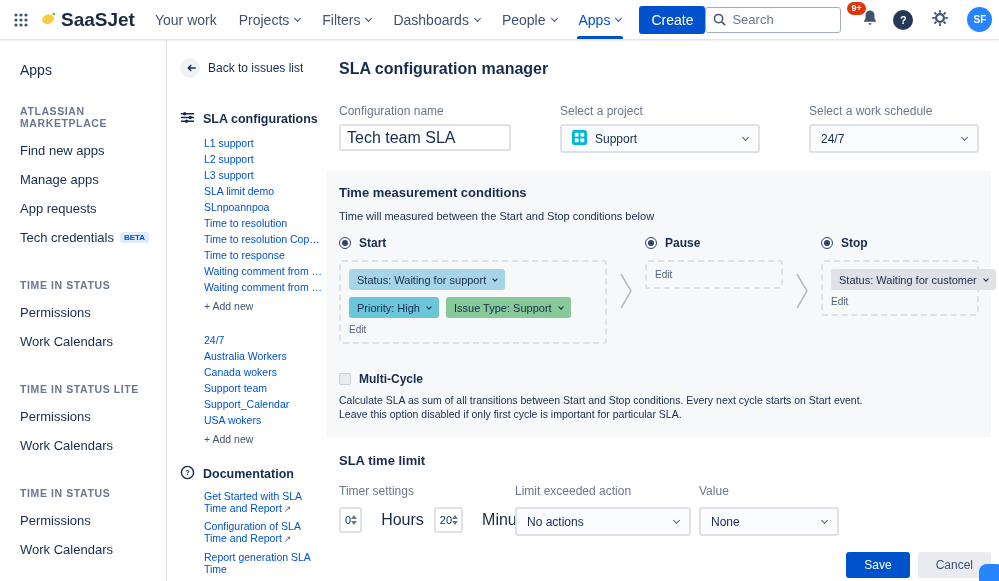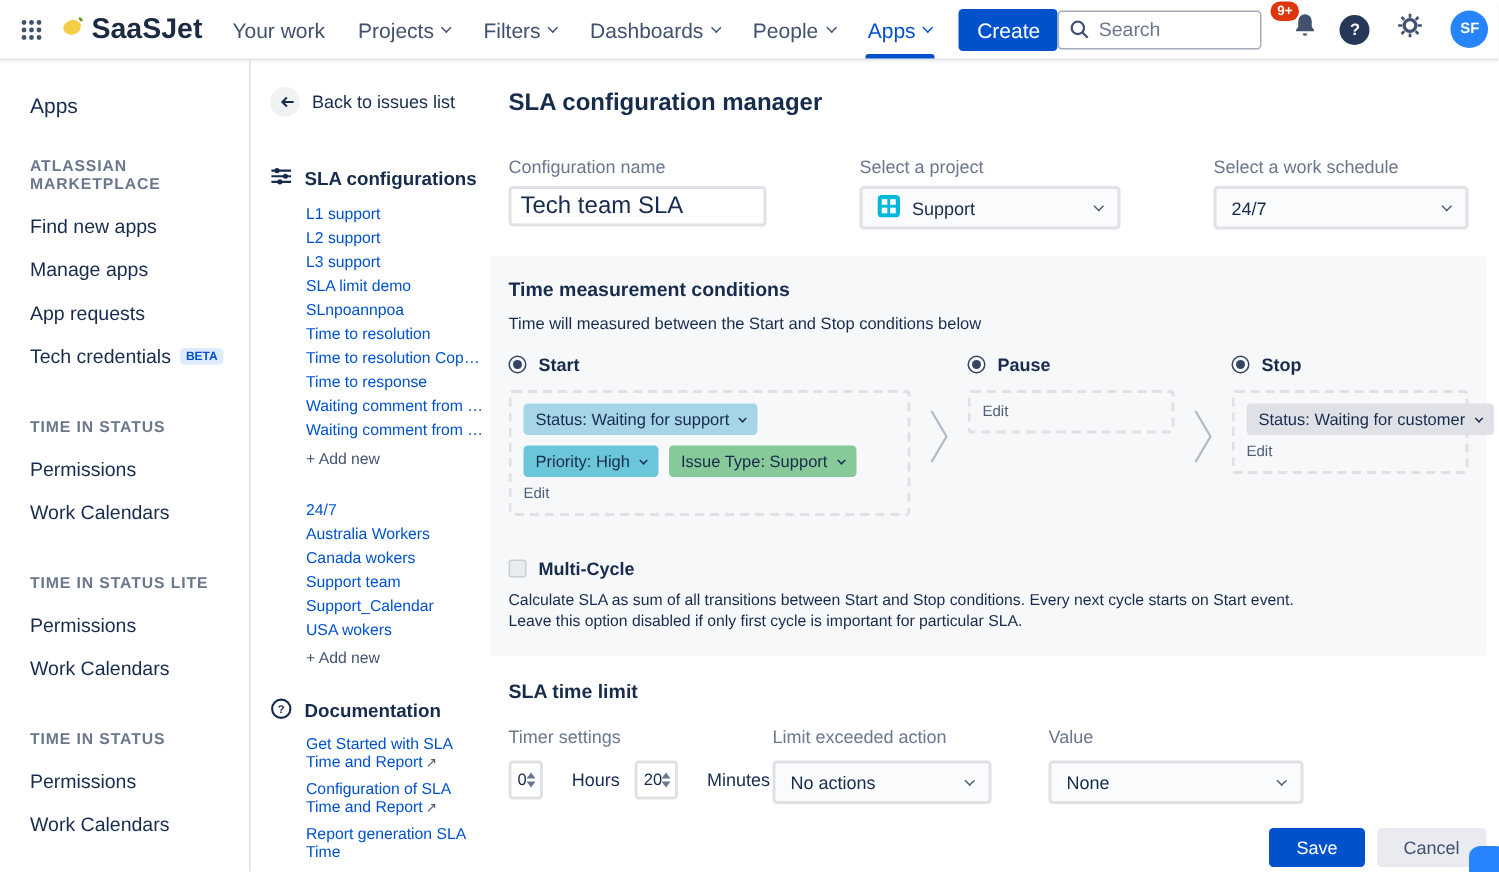--- a/index.html
+++ b/index.html
@@ -67,21 +67,21 @@
   
   .main { flex:1; min-width:0; padding:20px 8px 0 0; }
   .main-title { font-size:16px; font-weight:700; color:#172B4D; margin:0 0 26px 12px; }
   .form-row { display:flex; justify-content:space-between; margin:0 12px 18px 12px; }
   .field-label { display:block; font-size:12px; color:#6B778C; margin-bottom:6px; }
   .text-input { width:172px; height:27px; border:2px solid #DFE1E6; border-radius:3px;
     font-size:16px; color:#172B4D; padding:0 6px; font-family:inherit; background:#fff; outline:none; }
   .select { border:2px solid #DFE1E6; border-radius:3px; background:#FAFBFC; height:29px;
     display:flex; align-items:center; gap:8px; padding:0 10px; font-size:12px; color:#172B4D; cursor:pointer; }
   .select .chev { color:#505F79; margin-left:auto; }
-  .w-proj { width:174px; } .w-sched { width:170px; }
+  .w-proj { width:200px; } .w-sched { width:170px; }
   
   .cond-panel { background:#F7F8FA; padding:12px 12px 16px 12px; margin-bottom:16px; }
   .cond-title { font-size:13px; font-weight:700; margin:2px 0 10px; }
   .cond-sub { font-size:11px; color:#172B4D; margin-bottom:14px; }
   .cond-row { display:flex; justify-content:space-between; align-items:flex-start; }
   .cond-head { display:flex; align-items:center; gap:8px; font-size:12px; font-weight:700; margin-bottom:10px; }
   .radio { width:12px; height:12px; border:1.5px solid #344563; border-radius:50%; position:relative; flex:none; cursor:pointer; }
   .radio::after { content:""; position:absolute; inset:2px; background:#344563; border-radius:50%; }
   .cond-box { border:2px dashed #DFE1E6; border-radius:3px; padding:7px 8px; background:transparent; }
   .tagwrap { display:flex; flex-wrap:wrap; gap:7px; margin-bottom:6px; }
@@ -100,22 +100,22 @@
   .limit-title { font-size:13px; font-weight:700; margin:0 0 16px 12px; }
   .limit-grid { display:grid; grid-template-columns:176px 184px auto; row-gap:9px; margin-left:12px; align-items:start; }
   .limit-label { font-size:12px; color:#6B778C; }
   .timer-controls { display:flex; align-items:center; gap:6px; }
   .num-input { width:31px; height:26px; border:2px solid #DFE1E6; border-radius:3px; background:#fff;
     display:flex; align-items:center; cursor:text; }
   .num-val { flex:1; font-size:11px; color:#172B4D; padding-left:4px; }
   .spin { display:flex; flex-direction:column; gap:2px; padding-right:3px; }
   .spin .up { width:0; height:0; border-left:3px solid transparent; border-right:3px solid transparent; border-bottom:4px solid #6B778C; }
   .spin .dn { width:0; height:0; border-left:3px solid transparent; border-right:3px solid transparent; border-top:4px solid #6B778C; }
-  .unit { font-size:12px; color:#172B4D; margin-right:4px;margin-left:13px; }
-  .w-action { width:146px; } .w-value { width:170px; }
+  .unit { font-size:16px; color:#172B4D; margin-right:4px;margin-left:13px; }
+  .w-action { width:176px; } .w-value { width:140px; }
   .footer-btns { display:flex; justify-content:flex-end; gap:8px; margin-top:16px; }
   .btn { border:none; border-radius:3px; font-size:12px; font-weight:500; padding:6px 18px; cursor:pointer; font-family:inherit; }
   .btn-save { background:#0052CC; color:#fff; }
   .btn-cancel { background:#E9EBF0; color:#42526E; }
   .fab { position:fixed; right:-6px; bottom:-9px; width:26px; height:26px; border-radius:8px; background:#2684FF; cursor:pointer; }
 </style>
 </head>
 <body>
 
 <header class="topbar">

